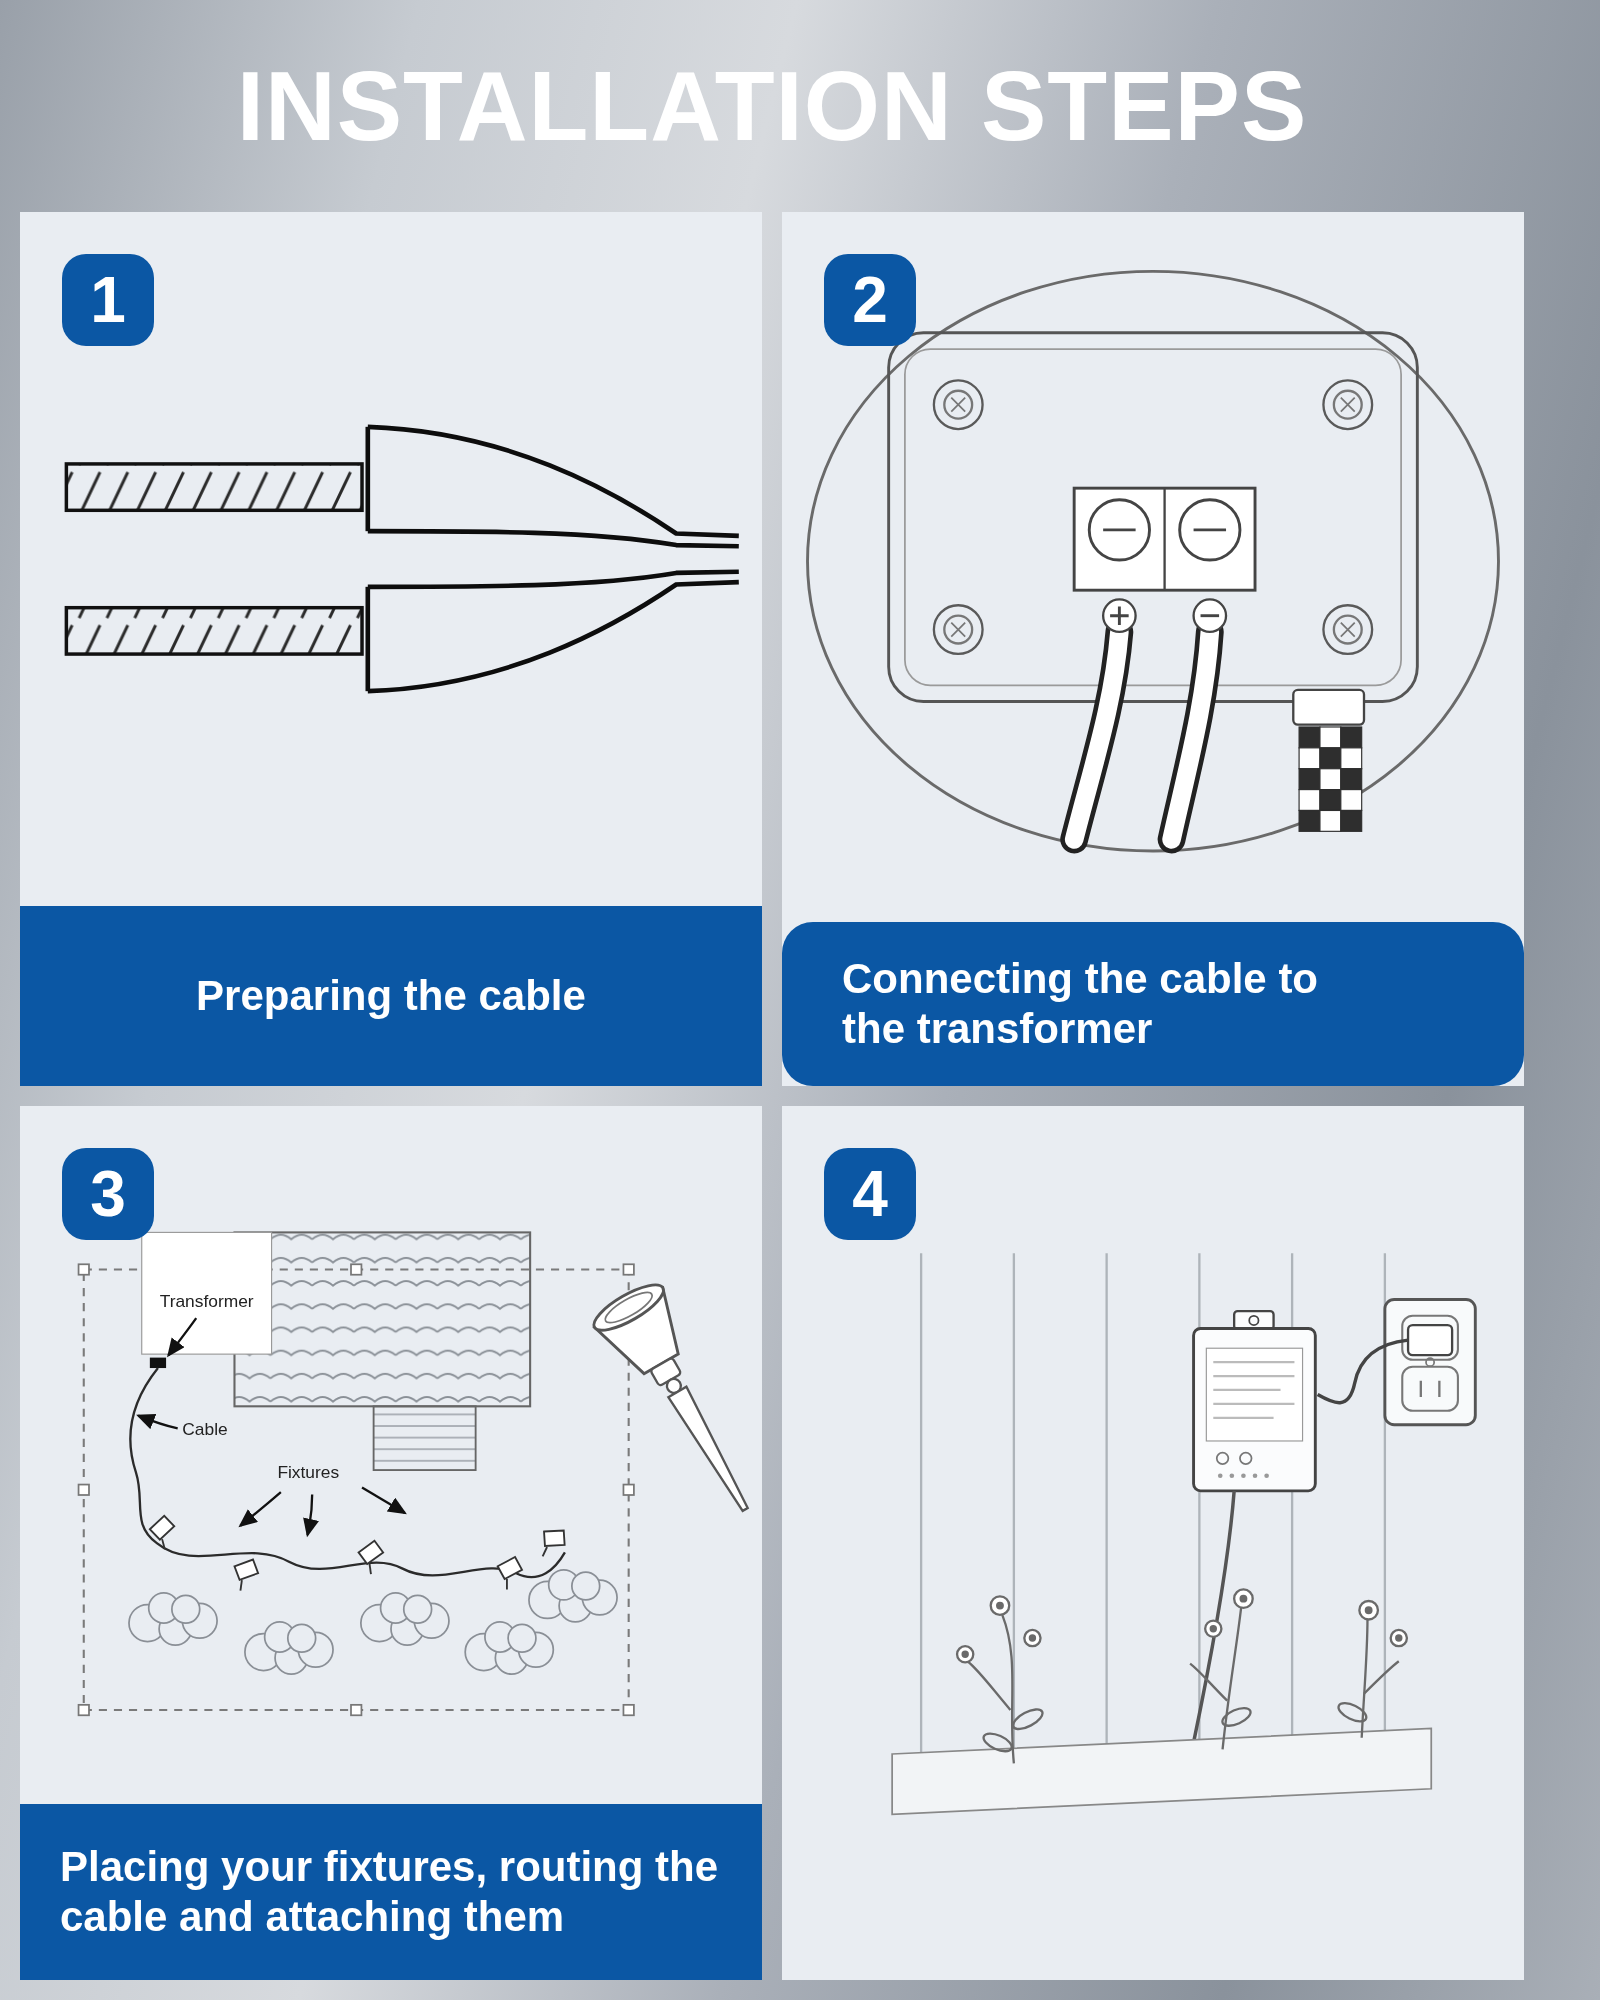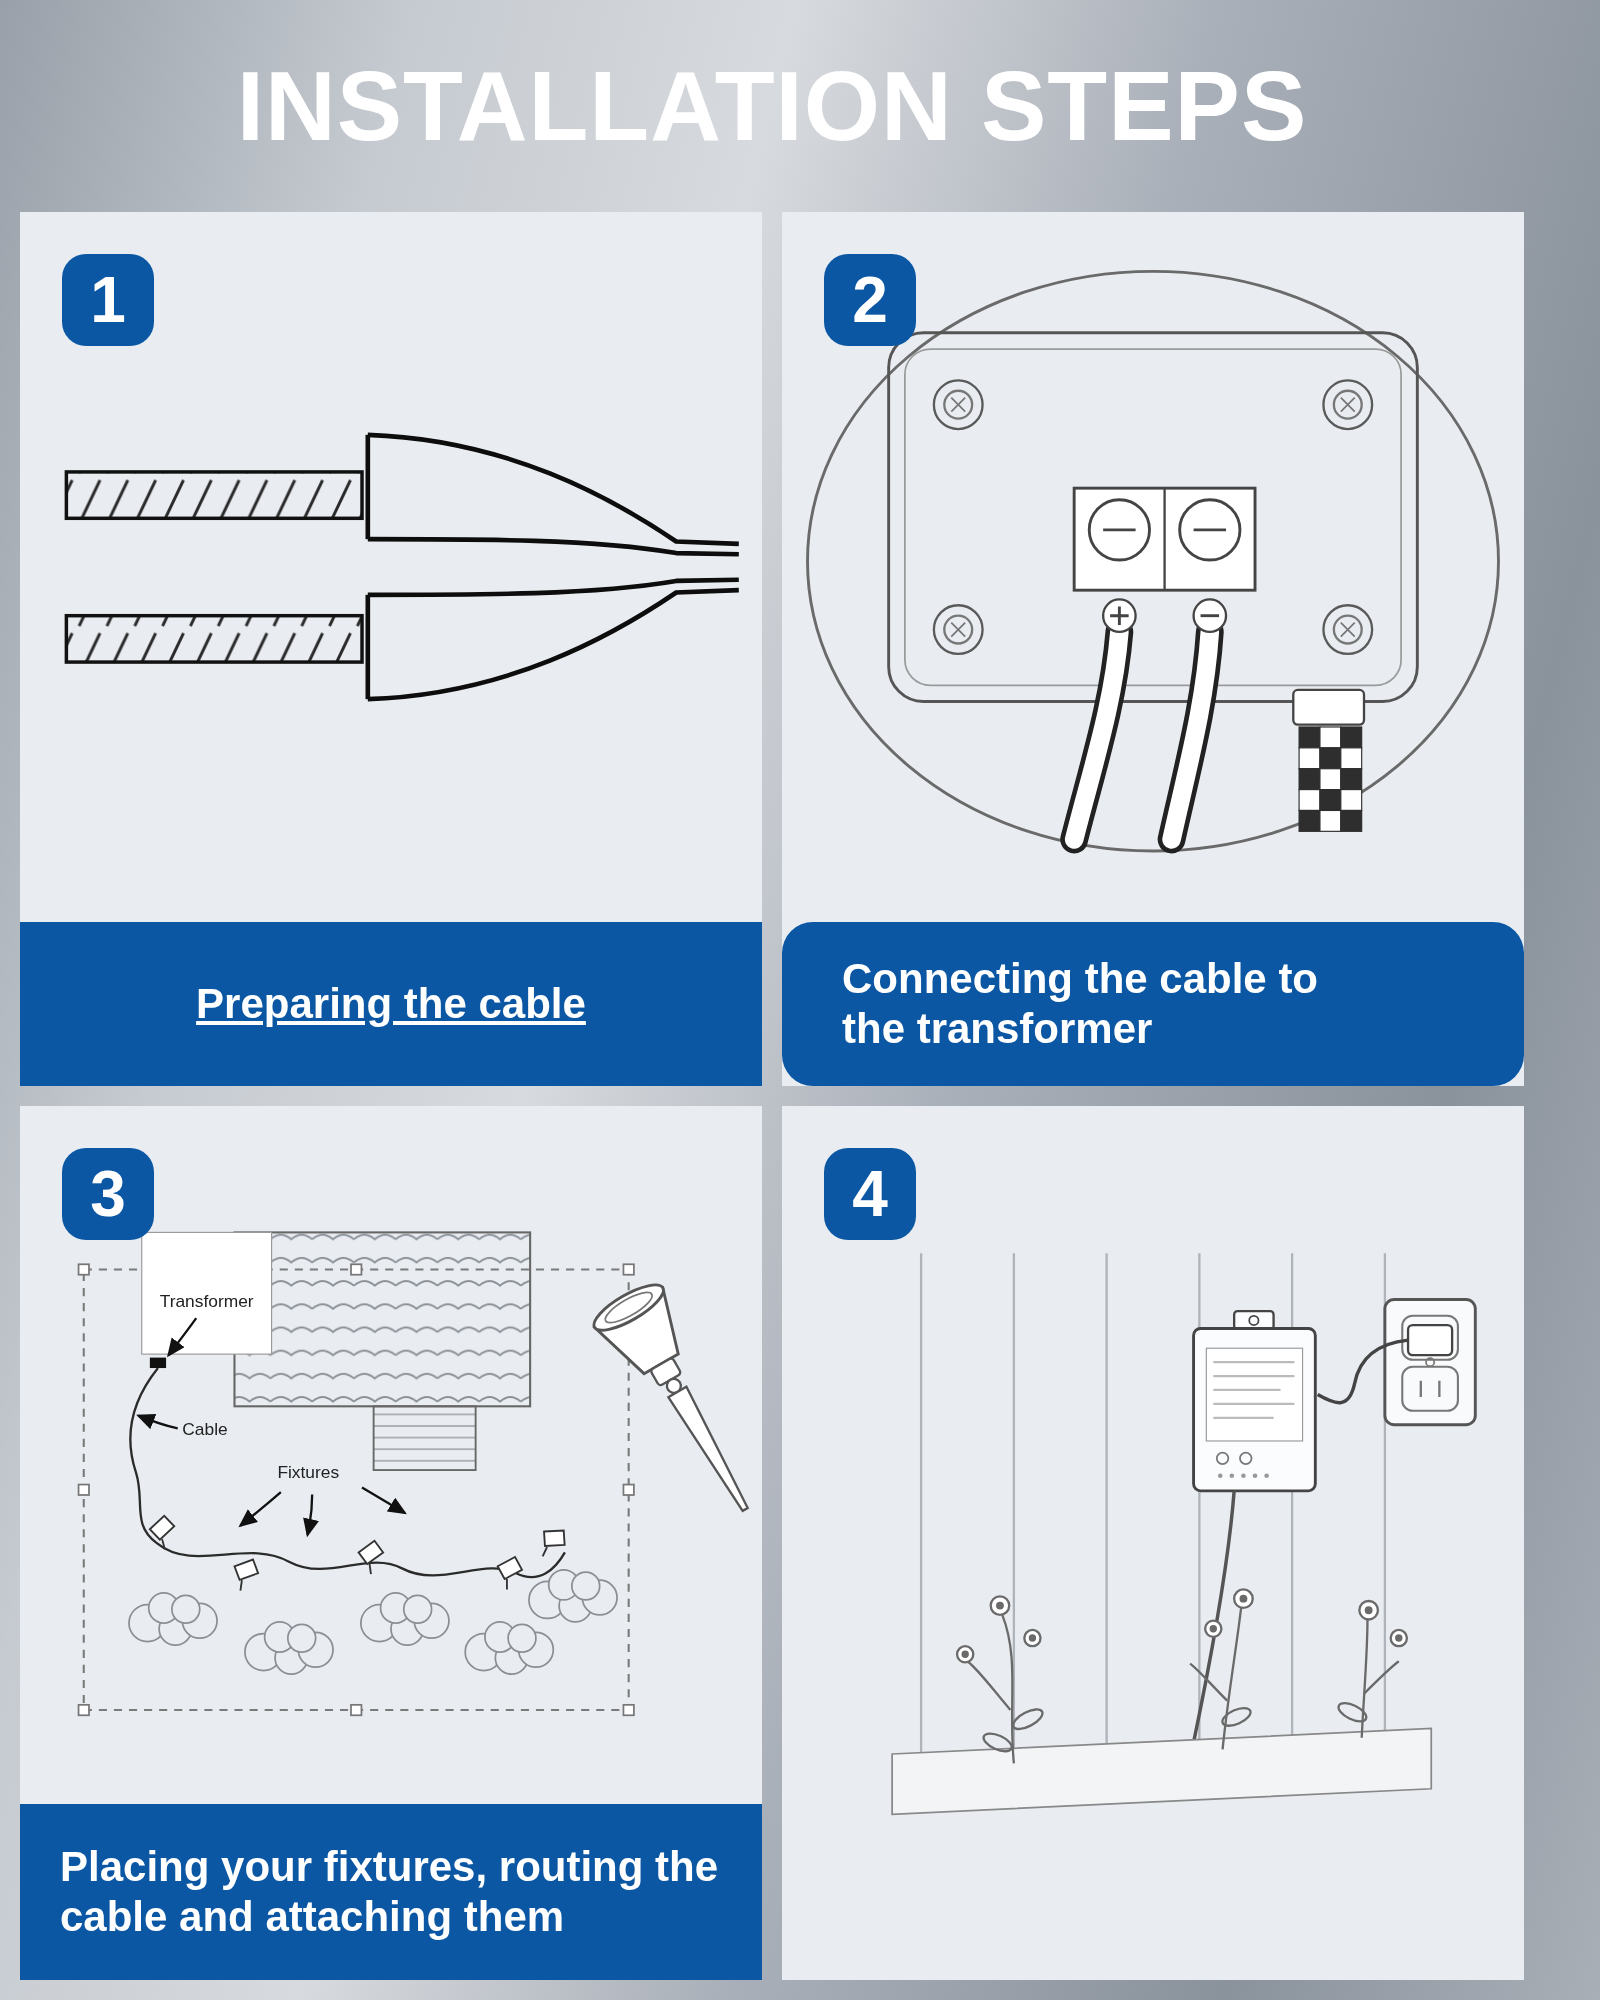--- a/index.html
+++ b/index.html
@@ -25,21 +25,21 @@
     position:absolute;top:42px;left:42px;width:92px;height:92px;border-radius:24px;
     background:#0b57a4;color:#fff;display:flex;align-items:center;justify-content:center;
     font-size:64px;font-weight:bold;z-index:2;
   }
   .caption{
     background:#0b57a4;color:#ffffff;display:flex;align-items:center;
     font-size:42px;font-weight:bold;line-height:1.18;
   }
   .cap-row1{height:164px;}
   .cap-row2{height:176px;}
-  .cap-center{justify-content:center;text-align:center;padding:0 30px;text-decoration:underline;}
+  .cap-center{justify-content:center;text-align:center;padding:8px 30px;}
   .cap-2{padding-left:60px;padding-right:170px;border-radius:31px;}
   .cap-3{padding-left:40px;}
 </style>
 </head>
 <body>
 
 <div class="page">
 
   <div class="title-bar">INSTALLATION STEPS</div>
 

